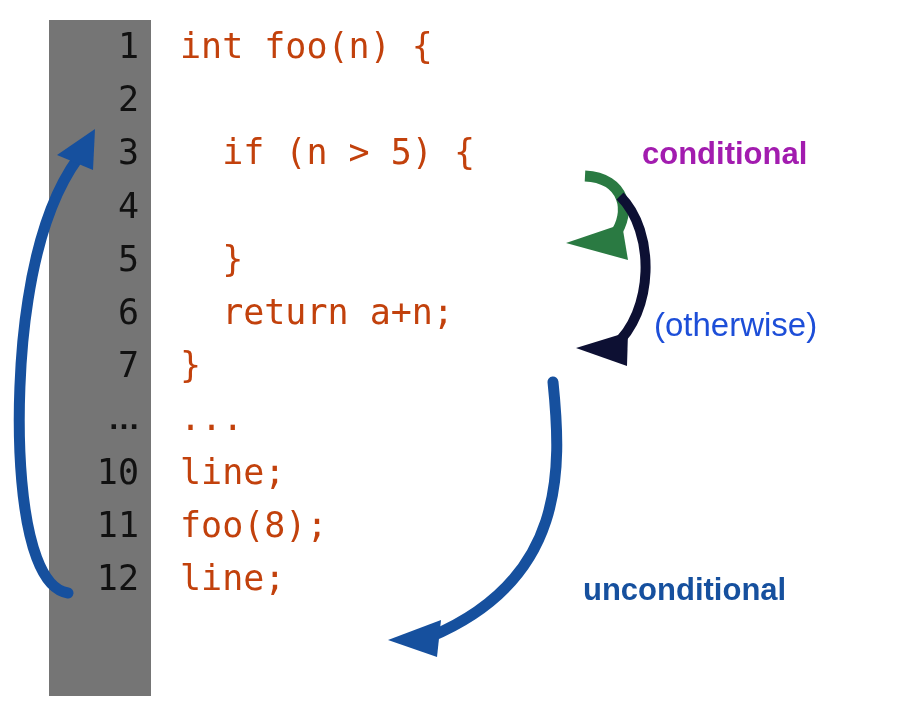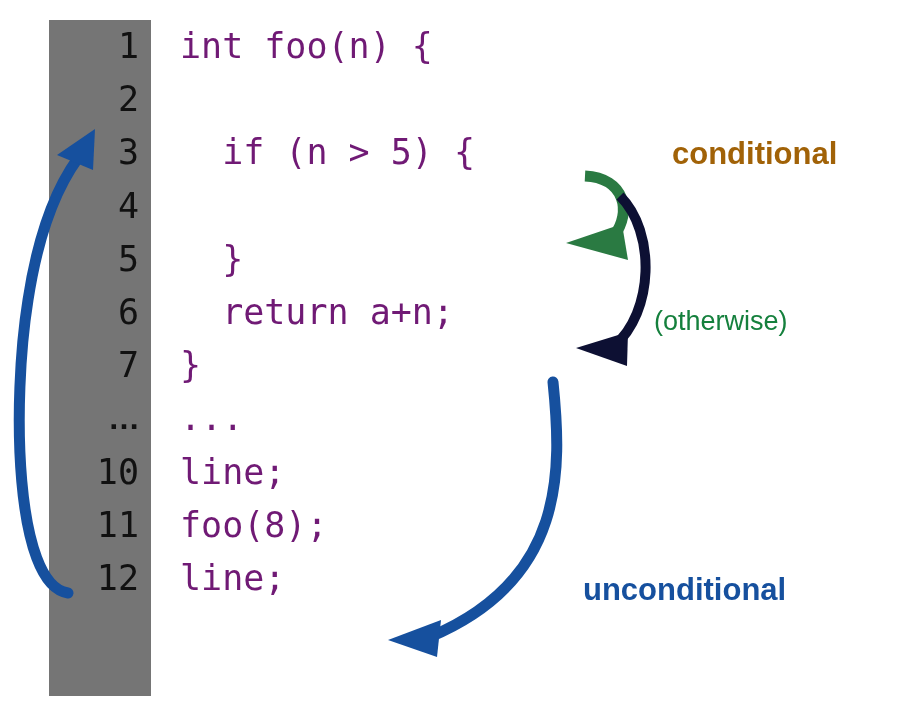--- a/index.html
+++ b/index.html
@@ -56,43 +56,43 @@
     font-size: 32px;
     font-weight: 700;
     letter-spacing: -1px;
   }
   .code-text {
     position: absolute;
     left: 180px;
     font-family: "DejaVu Sans Mono", "Liberation Mono", monospace;
     font-size: 35px;
     line-height: 53.2px;
-    color: #701a75;
+    color: #c2410c;
     white-space: pre;
   }
 
   
   .annot {
     position: absolute;
     white-space: nowrap;
     font-family: "Liberation Sans", sans-serif;
   }
   #label-conditional {
-    left: 672px;
+    left: 642px;
     top: 136px;
     font-size: 31px;
     font-weight: 700;
-    color: #a16207;
+    color: #a21caf;
   }
   #label-otherwise {
     left: 654px;
     top: 306px;
-    font-size: 27px;
+    font-size: 33px;
     font-weight: 400;
-    color: #15803d;
+    color: #1d4ed8;
   }
   #label-unconditional {
     left: 583px;
     top: 572px;
     font-size: 31px;
     font-weight: 700;
     color: #16509e;
   }
 
   

